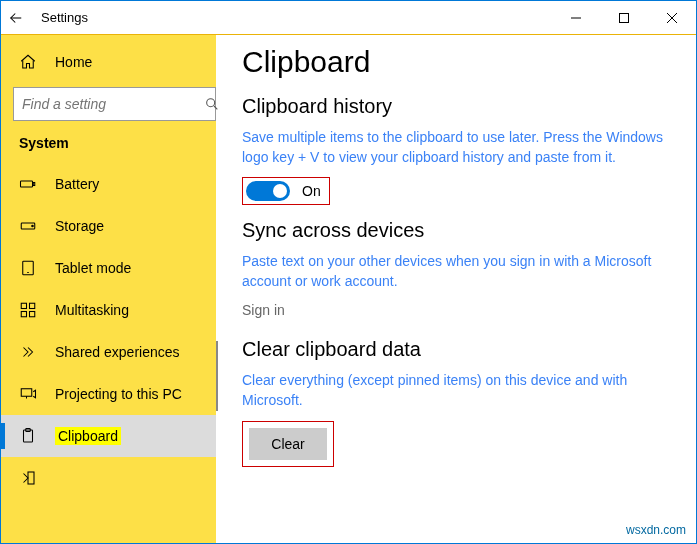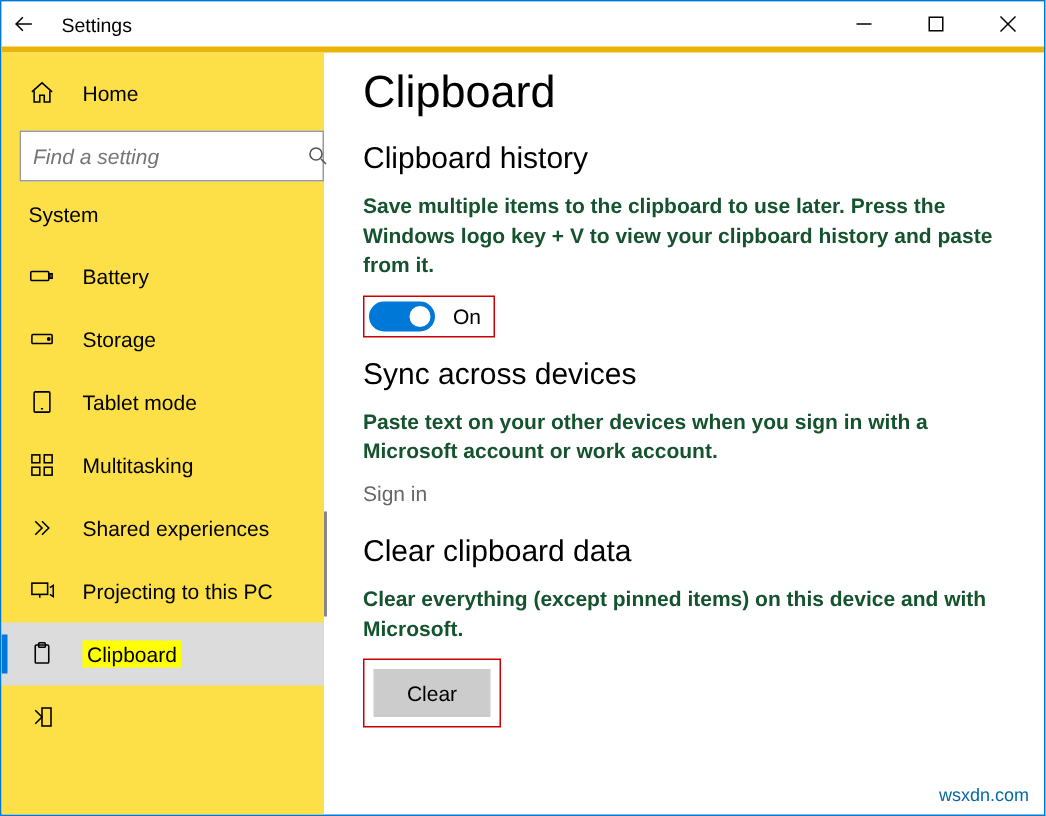--- a/index.html
+++ b/index.html
@@ -17,21 +17,21 @@
       flex-direction: column;
       overflow: hidden;
     }
     
     .titlebar {
       background: #fff;
       height: 34px;
       display: flex;
       align-items: center;
       padding-left: 6px;
-      border-bottom: 4px solid #eab308;
+      border-bottom: 1px solid #eab308;
     }
     .titlebar .left-group {
       display: flex;
       align-items: center;
       gap: 12px;
     }
     .titlebar .title {
       font-size: 13px;
       color: #000;
       margin-left: 4px;
@@ -87,21 +87,21 @@
       font-style: italic;
       color: #666;
       background: transparent;
     }
     .search-box .mag-icon {
       color: #555;
     }
     .section-title {
       padding: 0 18px 12px 18px;
       font-size: 14px;
-      font-weight: 400;
+      font-weight: 700;
       color: #000;
     }
     .nav-item {
       display: flex;
       align-items: center;
       gap: 18px;
       padding: 12px 18px;
       font-size: 14px;
       color: #000;
       position: relative;
@@ -144,24 +144,23 @@
       margin-bottom: 16px;
     }
     .main h2 {
       font-size: 20px;
       font-weight: 400;
       margin-bottom: 10px;
       margin-top: 14px;
     }
     .main p {
       font-size: 14px;
-      color: #14532d;
+      color: #3b82f6;
       line-height: 1.4;
       margin-bottom: 10px;
-      font-weight: bold;
     }
     .main a.signin {
       font-size: 14px;
       color: #666;
       text-decoration: none;
       display: inline-block;
       margin-bottom: 6px;
     }
     .toggle-row {
       display: flex;

